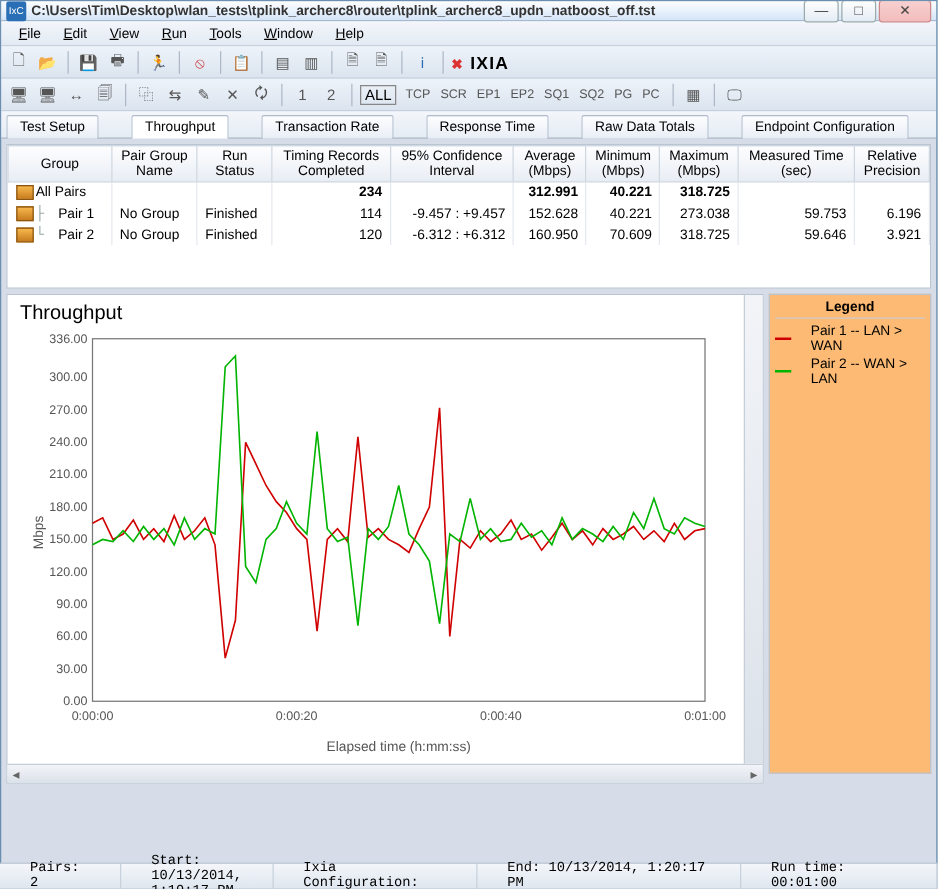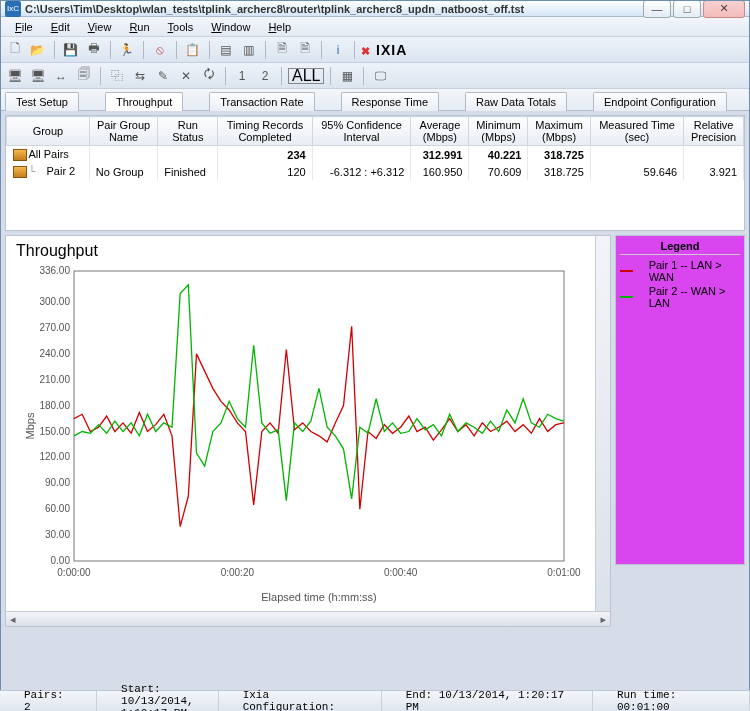--- a/index.html
+++ b/index.html
@@ -17,41 +17,41 @@
   .menubar { height:20px; background:linear-gradient(#f3f6fb,#e3eaf3); display:flex; align-items:center; padding:0 6px; gap:2px; border-bottom:1px solid #c8d2de; }
   .menubar span { padding:2px 8px; }
   .menubar span u { text-decoration: underline; }
 
   
   .toolbar { height:26px; background:linear-gradient(#eef3fa,#dbe4ef); display:flex; align-items:center; padding:0 4px; gap:3px; border-bottom:1px solid #c4d0df; }
   .tbtn { width:20px; height:20px; border:1px solid transparent; border-radius:2px; display:flex; align-items:center; justify-content:center; font-size:12px; color:#555; cursor:default; }
   .sep { width:1px; height:18px; background:#aeb9c7; margin:0 3px; }
   .ixia { font-weight:bold; font-size:14px; letter-spacing:1px; }
   .ixia b { color:#d33; }
-  .allbox { border:1px solid #888; padding:0 3px; font-size:16px; height:16px; display:flex; align-items:center; }
+  .allbox { border:1px solid #888; padding:0 3px; font-size:12px; height:16px; display:flex; align-items:center; }
   .small { font-size:10px; color:#555; padding:0 4px; }
 
   
   .tabstrip { height:22px; background:linear-gradient(#f3f6fa,#e5ecf4); display:flex; align-items:flex-end; padding:0 4px; border-bottom:1px solid #b0bcca;gap:25px; }
   .tab { padding:3px 10px; border:1px solid #b0bcca; border-bottom:none; background:linear-gradient(#fdfdfe,#e9eef6); margin-right:1px; border-radius:2px 2px 0 0; position:relative; top:1px; }
   .tab.active { background:#fff; font-weight:normal; z-index:2; }
 
   
   .tablewrap { background:#fff; border:1px solid #bac5d3; margin:4px; height:116px; overflow:auto; }
   table { border-collapse:collapse; width:100%; }
   th { background:linear-gradient(#fdfdfe,#e8edf4); border:1px solid #cfd7e1; padding:2px 4px; font-weight:normal; text-align:center; line-height:1.1; }
   td { border-right:1px solid #e5e9ef; padding:2px 6px; white-space:nowrap; }
   td.num { text-align:right; }
   .rowicon { display:inline-block; width:14px; height:12px; background:linear-gradient(#f7b84d,#c77c1e); border:1px solid #8a5512; margin-right:2px; vertical-align:middle; }
   .treeconn { color:#9aa; font-family:monospace; display:inline-block; width:18px; }
 
   
   .chartpane { display:flex; margin:4px; gap:4px; }
   .chartbox { flex:1; background:#fff; border:1px solid #bac5d3; height:392px; position:relative; }
-  .legendbox { width:130px; background:#d946ef; border:1px solid #bac5d3; height:330px; padding:4px; }
+  .legendbox { width:130px; background:#fdba74; border:1px solid #bac5d3; height:384px; padding:4px; }
   .legendbox .lh { font-weight:bold; text-align:center; border-bottom:1px solid #ccc; padding-bottom:2px; margin-bottom:4px; }
   .legrow { display:flex; align-items:center; gap:16px; font-size:10px; margin:2px 0; }
   .swatch { width:14px; height:2px; }
   .sbarH { position:absolute; bottom:0; left:0; right:0; height:15px; background:linear-gradient(#f2f4f8,#dce2ea); border-top:1px solid #c4cdd8; display:flex; align-items:center; }
   .sbarV { position:absolute; top:0; right:0; bottom:15px; width:15px; background:linear-gradient(#f2f4f8,#dce2ea); border-left:1px solid #c4cdd8; }
 
   .charttitle { font-size:16px; padding:6px 10px; }
   svg.plot { position:absolute; top:30px; left:8px; }
   .ytick { font-size:10px; fill:#555; text-anchor:end; }
   .xtick { font-size:10px; fill:#555; text-anchor:middle; }
@@ -117,20 +117,30 @@
   <div class="tbtn">⿻</div>
   <div class="tbtn">⇆</div>
   <div class="tbtn">✎</div>
   <div class="tbtn">✕</div>
   <div class="tbtn">🗘</div>
   <div class="sep"></div>
   <div class="tbtn">1</div>
   <div class="tbtn">2</div>
   <div class="sep"></div>
   <div class="allbox">ALL</div>
+  <div id="tb2items" style="display:flex">
+      <div class="small">TCP</div>
+      <div class="small">SCR</div>
+      <div class="small">EP1</div>
+      <div class="small">EP2</div>
+      <div class="small">SQ1</div>
+      <div class="small">SQ2</div>
+      <div class="small">PG</div>
+      <div class="small">PC</div>
+    </div>
   <div class="sep"></div>
   <div class="tbtn">▦</div>
   <div class="sep"></div>
   <div class="tbtn">🖵</div>
 </div>
 
 <div class="tabstrip" id="tabstrip">
     <div class="tab">Test Setup</div>
     <div class="tab active">Throughput</div>
     <div class="tab">Transaction Rate</div>
@@ -160,20 +170,32 @@
           <td style="font-weight:normal;"><span class="rowicon"></span>All Pairs</td>
           <td></td>
           <td></td>
           <td class="num" style="font-weight:bold;">234</td>
           <td class="num"></td>
           <td class="num" style="font-weight:bold;">312.991</td>
           <td class="num" style="font-weight:bold;">40.221</td>
           <td class="num" style="font-weight:bold;">318.725</td>
           <td class="num"></td>
           <td class="num"></td>
+        </tr>
+        <tr>
+          <td style=""><span class="rowicon"></span><span class="treeconn">├</span>Pair 1</td>
+          <td>No Group</td>
+          <td>Finished</td>
+          <td class="num" style="">114</td>
+          <td class="num">-9.457 : +9.457</td>
+          <td class="num" style="">152.628</td>
+          <td class="num" style="">40.221</td>
+          <td class="num" style="">273.038</td>
+          <td class="num">59.753</td>
+          <td class="num">6.196</td>
         </tr>
         <tr>
           <td style=""><span class="rowicon"></span><span class="treeconn">└</span>Pair 2</td>
           <td>No Group</td>
           <td>Finished</td>
           <td class="num" style="">120</td>
           <td class="num">-6.312 : +6.312</td>
           <td class="num" style="">160.950</td>
           <td class="num" style="">70.609</td>
           <td class="num" style="">318.725</td>

